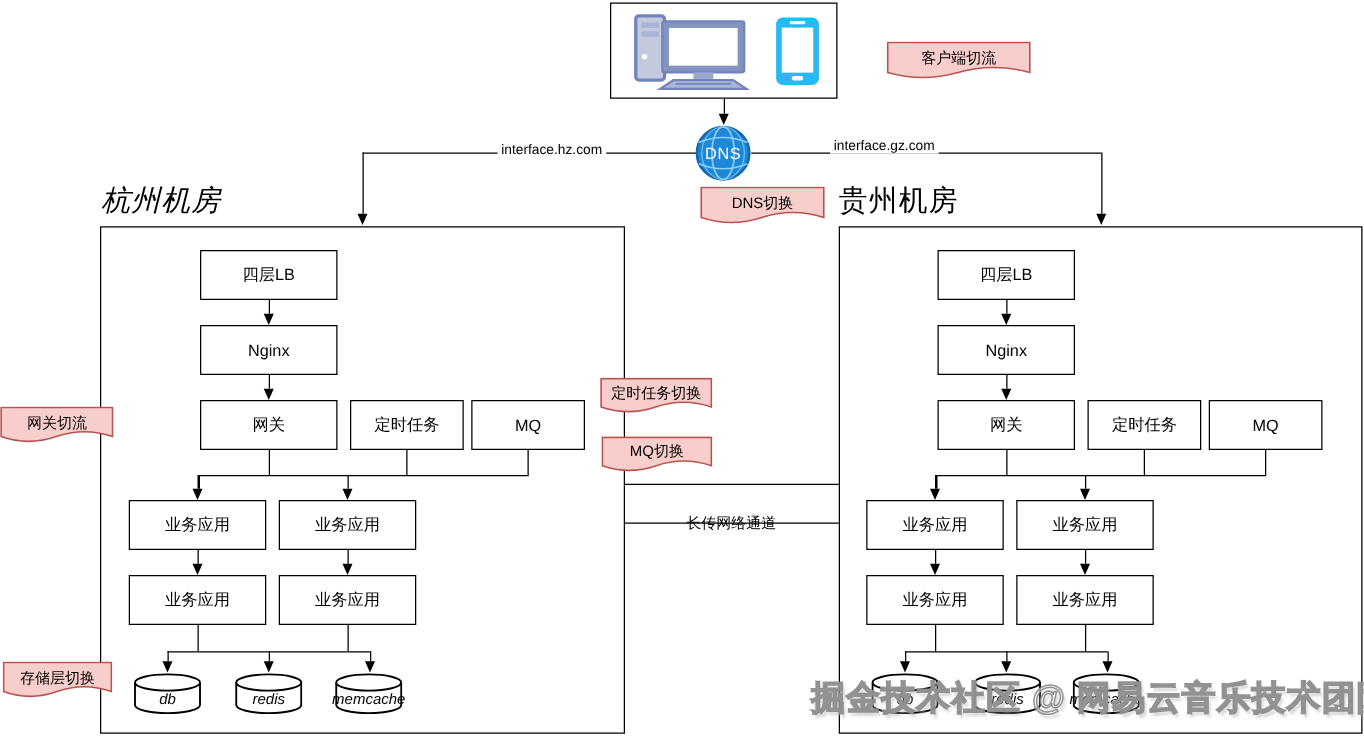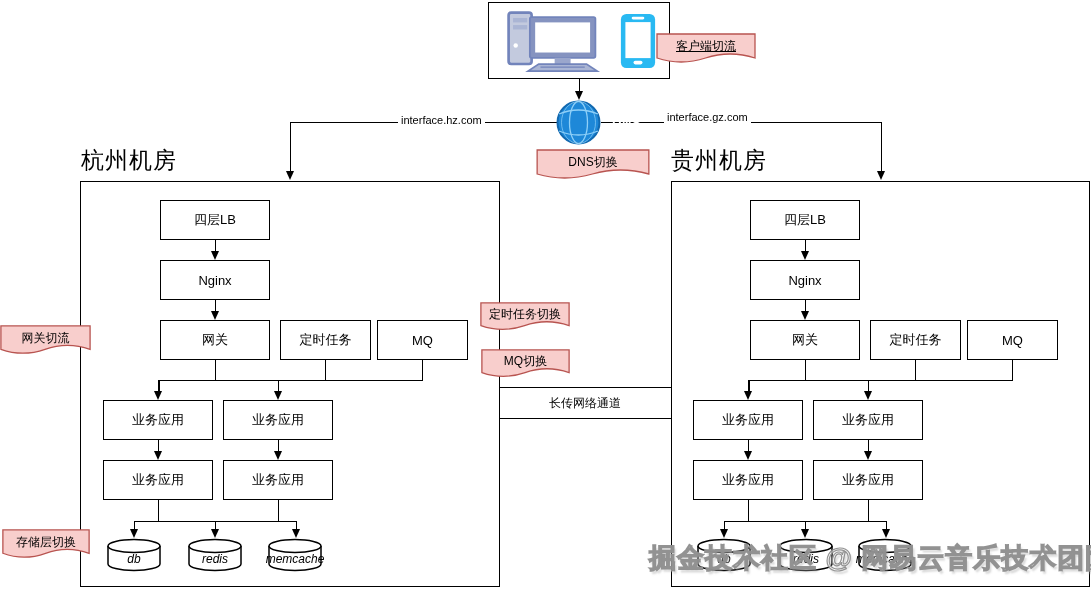--- a/index.html
+++ b/index.html
@@ -24,21 +24,21 @@
   .cyl svg{position:absolute;left:0;top:0;}
   .cyl .cshape{fill:#fff;stroke:#000;stroke-width:1.5;}
   .cyl-label{position:absolute;left:50%;top:14px;transform:translateX(-50%);
         font-size:12px;white-space:nowrap;z-index:2;}
   .channel-label{position:absolute;font-size:12px;white-space:nowrap;z-index:5;}
   #watermark{position:absolute;left:649px;top:540px;font-size:27px;font-weight:700;white-space:nowrap;
         color:rgba(255,255,255,0.60);-webkit-text-stroke:1.2px rgba(140,140,140,0.95);
         text-shadow:2px 3px 2px rgba(170,170,170,0.45);z-index:60;letter-spacing:1px;}
   .dns-node{position:absolute;left:556px;top:100px;width:45px;height:45px;z-index:6;}
   .dns-text{position:absolute;left:0;top:0;width:100%;height:100%;display:flex;align-items:center;
-        justify-content:center;color:#fff;font-size:13px;font-weight:bold;letter-spacing:.5px;margin-left:48px;}
+        justify-content:center;color:#fff;font-size:13px;font-weight:normal;letter-spacing:.5px;}
   .clientbox{position:absolute;left:488px;top:2px;width:182px;height:77px;border:1.5px solid #000;
         box-sizing:border-box;background:#fff;display:flex;align-items:center;justify-content:center;gap:18px;}
 </style>
 </head>
 <body>
 
 <div id="canvas">
 
   <div class="clientbox">
     <svg width="100" height="62" viewBox="0 0 110 70">
@@ -64,21 +64,21 @@
     <svg width="45" height="45" viewBox="0 0 45 45">
       <circle cx="22.5" cy="22.5" r="21" fill="#1e88d8" stroke="#1269b0" stroke-width="2"></circle>
       <ellipse cx="22.5" cy="22.5" rx="9" ry="21" fill="none" stroke="#8fd0f8" stroke-width="1.3"></ellipse>
       <ellipse cx="22.5" cy="22.5" rx="17" ry="21" fill="none" stroke="#8fd0f8" stroke-width="1" opacity="0.7"></ellipse>
       <path d="M3,14 Q22.5,6 42,14" fill="none" stroke="#8fd0f8" stroke-width="1.3"></path>
       <path d="M3,31 Q22.5,39 42,31" fill="none" stroke="#8fd0f8" stroke-width="1.3"></path>
     </svg>
     <div class="dns-text">DNS</div>
   </div>
 
-  <div class="dctitle" style="left:81px;top:145px;">杭州机房</div>
+  <div class="dctitle" style="left:81px;top:145px;font-style:italic;">杭州机房</div>
   <div class="dcbox" style="left:80px;top:181px;width:420px;height:406px;"></div>
   <div class="dctitle" style="left:671px;top:145px;">贵州机房</div>
   <div class="dcbox" style="left:671px;top:181px;width:419px;height:406px;"></div>
 
   <div class="vline" style="left:578.5px;top:79px;height:12px;"></div>
   <div class="arrow-down" style="left:574.5px;top:91px;"></div>
 
   <div class="hline" style="left:290px;top:121.5px;width:268px;"></div>
   <div class="domain-label" style="left:398px;top:114px;">interface.hz.com</div>
   <div class="vline" style="left:289.5px;top:122px;height:49px;"></div>
@@ -236,29 +236,29 @@
   <div class="cyl" style="left:858px;top:538px;">
     <svg width="54" height="34" viewBox="0 0 54 34">
       <path class="cshape" d="M1,8 L1,26 A26,6.5 0 0 0 53,26 L53,8"></path>
       <ellipse class="cshape" cx="27" cy="8" rx="26" ry="6.5"></ellipse>
     </svg>
     <span class="cyl-label">memcache</span>
   </div>
 
   <div class="hline" style="left:500px;top:386.5px;width:171px;"></div>
   <div class="hline" style="left:500px;top:417.5px;width:171px;"></div>
-  <div class="channel-label" style="left:549px;top:395px;">长传网络通道</div>
-
-  <div class="ribbon" style="left:656px;top:33px;width:100px;height:34px;text-decoration:underline;">
+  <div class="channel-label" style="left:549px;top:410px;">长传网络通道</div>
+
+  <div class="ribbon" style="left:709px;top:33px;width:116px;height:34px;">
     <svg viewBox="0 0 100 34" preserveAspectRatio="none">
         <path d="M1,1 H99 V25 Q74,17 49.5,25 Q25,33 1,25 Z"></path>
       </svg>
     <span>客户端切流</span>
   </div>
-  <div class="ribbon" style="left:536px;top:149px;width:114px;height:34px;">
+  <div class="ribbon" style="left:560px;top:149px;width:100px;height:34px;">
     <svg viewBox="0 0 100 34" preserveAspectRatio="none">
         <path d="M1,1 H99 V25 Q74,17 49.5,25 Q25,33 1,25 Z"></path>
       </svg>
     <span>DNS切换</span>
   </div>
   <div class="ribbon" style="left:0px;top:325px;width:91px;height:33px;">
     <svg viewBox="0 0 100 34" preserveAspectRatio="none">
         <path d="M1,1 H99 V25 Q74,17 49.5,25 Q25,33 1,25 Z"></path>
       </svg>
     <span>网关切流</span>

